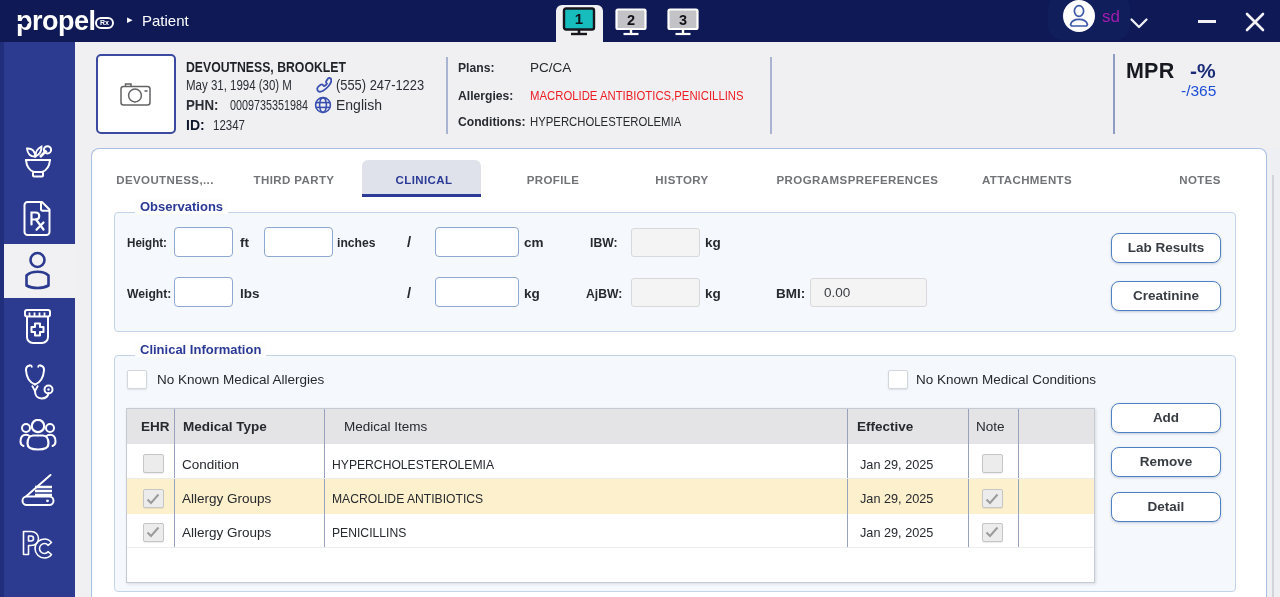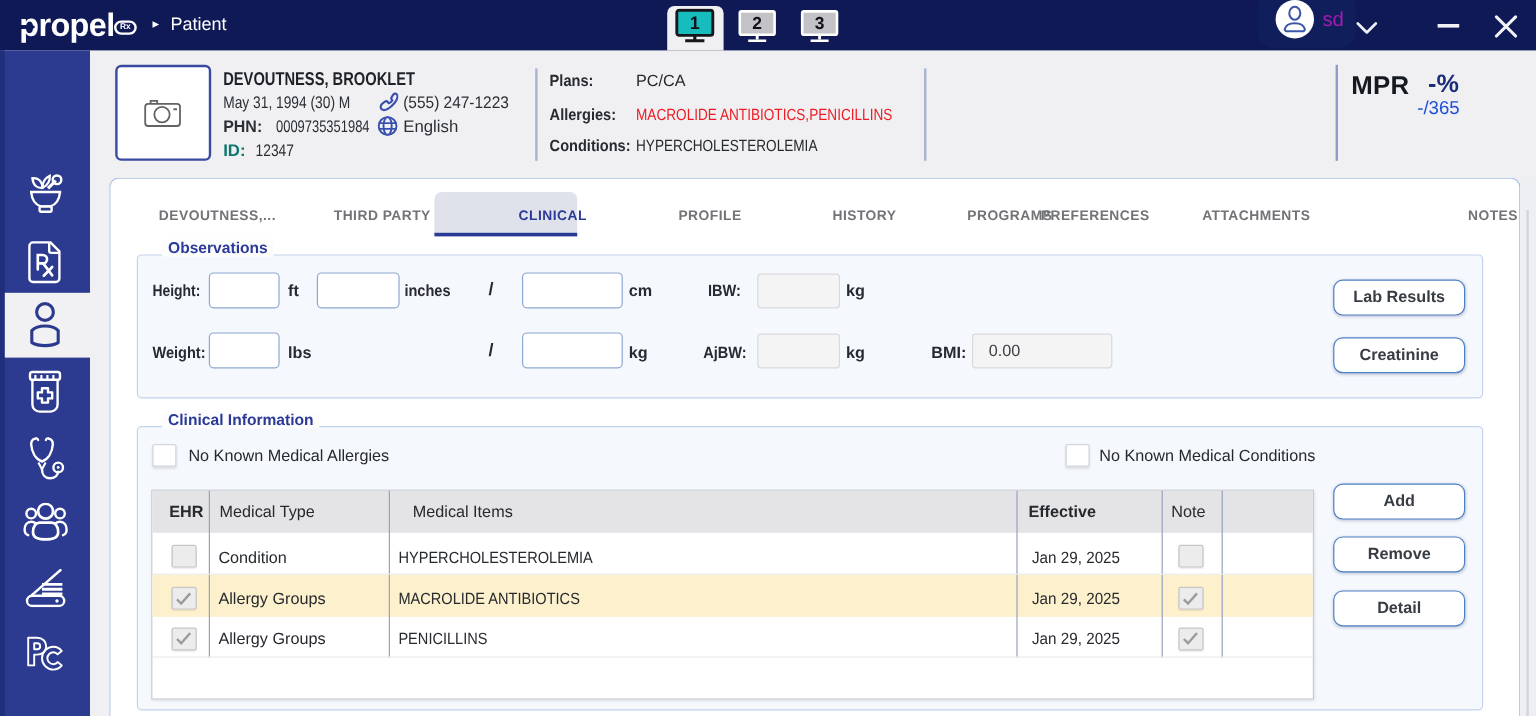--- a/index.html
+++ b/index.html
@@ -1,21 +1,21 @@
 <!DOCTYPE html>
 <html><head><meta charset="utf-8"><style>
 *{margin:0;padding:0;box-sizing:border-box}
 html,body{width:1280px;height:597px;overflow:hidden}
 body{font-family:"Liberation Sans",sans-serif;background:#f0f0f2;position:relative}
 .abs{position:absolute}
 .lbl{font-weight:bold;font-size:13.5px;color:#272a30}
 .inp{position:absolute;background:#fff;border:1px solid #8ea8cf;border-radius:4px;height:30px}
 .inpg{position:absolute;background:#f4f4f5;border:1px solid #d9d9db;border-radius:3px;height:29px}
 .btn{position:absolute;width:110px;height:30px;background:#fff;border:1.6px solid #4e80c4;border-radius:8px;color:#383d44;font-weight:bold;font-size:13.5px;text-align:center;line-height:27px;box-shadow:0 1px 2.5px rgba(40,60,120,.25)}
-.tab{position:absolute;top:160px;height:36px;font-weight:bold;font-size:11.5px;letter-spacing:.4px;color:#717377;text-align:right;line-height:41px;width:130px}
+.tab{position:absolute;top:160px;height:36px;font-weight:bold;font-size:11.5px;letter-spacing:.4px;color:#717377;text-align:center;line-height:41px;width:130px}
 .cbg{position:absolute;width:21px;height:19px;background:#ececec;border:1px solid #c6c6c6;border-radius:2px;box-shadow:0 1px 1px rgba(0,0,0,.08)}
 .ck{position:absolute;left:2.5px;top:2.5px}
 .fs{position:absolute;background:#f5f8fc;border:1px solid #c3d4e9;border-radius:4px}
 .leg{position:absolute;background:#fdfdfe;padding:0 5px;font-weight:bold;font-size:13px;color:#2b3a96}
 .cell{position:absolute;font-size:13.5px;color:#26292e}
 </style></head>
 <body>
 
 <div class="abs" style="left:0;top:0;width:1280px;height:42px;background:#0e1956"></div>
 <div class="abs" style="left:16px;top:6px;color:#fff;font-weight:bold;font-size:27px;letter-spacing:-.5px">propel</div>
@@ -142,21 +142,21 @@
 <div class="abs" style="left:336px;top:77px;font-size:14px;color:#2b2e35;transform:scaleX(.92);transform-origin:0 50%">(555) 247-1223</div>
 <div class="abs" style="left:186px;top:97px;font-weight:bold;font-size:14px;color:#2b2e35;transform:scaleX(.95);transform-origin:0 50%">PHN:</div>
 <div class="abs" style="left:230px;top:97px;font-size:14px;color:#2b2e35;transform:scaleX(.77);transform-origin:0 50%">0009735351984</div>
 <svg class="abs" style="left:314px;top:96px" width="18" height="18" viewBox="0 0 18 18">
   <circle cx="9" cy="9" r="7.4" fill="none" stroke="#3a50b0" stroke-width="1.6"></circle>
   <ellipse cx="9" cy="9" rx="3.4" ry="7.4" fill="none" stroke="#3a50b0" stroke-width="1.6"></ellipse>
   <line x1="1.6" y1="6.6" x2="16.4" y2="6.6" stroke="#3a50b0" stroke-width="1.6"></line>
   <line x1="1.6" y1="11.4" x2="16.4" y2="11.4" stroke="#3a50b0" stroke-width="1.6"></line>
 </svg>
 <div class="abs" style="left:336px;top:97px;font-size:14px;color:#2b2e35">English</div>
-<div class="abs" style="left:186px;top:117px;font-weight:bold;font-size:14px;color:#0f766e">ID:</div>
+<div class="abs" style="left:186px;top:117px;font-weight:bold;font-size:14px;color:#0f172a">ID:</div>
 <div class="abs" style="left:213px;top:117px;font-size:14px;color:#2b2e35;transform:scaleX(.82);transform-origin:0 50%">12347</div>
 
 <div class="abs" style="left:446px;top:57px;width:1.5px;height:77px;background:#a9b4d2"></div>
 <div class="abs" style="left:770px;top:57px;width:1.5px;height:77px;background:#a9b4d2"></div>
 <div class="abs" style="left:1113px;top:54px;width:1.5px;height:80px;background:#8e9cc6"></div>
 
 <div class="abs lbl" style="left:458px;top:60px;font-size:13.5px;transform:scaleX(.9);transform-origin:0 50%">Plans:</div>
 <div class="abs" style="left:530px;top:60px;font-size:13.5px;color:#26292e">PC/CA</div>
 <div class="abs lbl" style="left:458px;top:87.5px;font-size:13.5px;transform:scaleX(.9);transform-origin:0 50%">Allergies:</div>
 <div class="abs" style="left:530px;top:87.5px;font-size:13.5px;color:#ed1c24;transform:scaleX(.84);transform-origin:0 50%">MACROLIDE ANTIBIOTICS,PENICILLINS</div>
@@ -219,21 +219,21 @@
 <div class="abs" style="left:127px;top:370px;width:20px;height:19px;background:#fff;border:1px solid #d2d7de;border-radius:2px;box-shadow:0 1px 2px rgba(0,0,0,.10)"></div>
 <div class="abs" style="left:157px;top:372px;font-size:13.5px;color:#26292e">No Known Medical Allergies</div>
 <div class="abs" style="left:888px;top:370px;width:20px;height:19px;background:#fff;border:1px solid #d2d7de;border-radius:2px;box-shadow:0 1px 2px rgba(0,0,0,.10)"></div>
 <div class="abs" style="left:916px;top:372px;font-size:13.5px;color:#26292e">No Known Medical Conditions</div>
 
 <div class="abs" style="left:126px;top:408px;width:969px;height:175px;background:#fff;border:1px solid #c6cad3;box-shadow:1px 1px 3px rgba(0,0,0,.12)"></div>
 <div class="abs" style="left:127px;top:409px;width:967px;height:35px;background:#e4e4e7"></div>
 <div class="abs" style="left:127px;top:479px;width:967px;height:34.5px;background:#fcf0cd"></div>
 
 <div class="abs cell" style="left:141px;top:419px;font-weight:bold">EHR</div>
-<div class="abs cell" style="left:183px;top:419px;font-weight:normal">Medical Type</div>
+<div class="abs cell" style="left:183px;top:419px;font-weight:bold">Medical Type</div>
 <div class="abs cell" style="left:344px;top:419px;font-weight:normal">Medical Items</div>
 <div class="abs cell" style="left:857px;top:419px;font-weight:bold">Effective</div>
 <div class="abs cell" style="left:976px;top:419px;font-weight:normal">Note</div>
 
 <div class="abs" style="left:174px;top:409px;width:1px;height:139px;background:#98a2bc"></div>
 <div class="abs" style="left:324px;top:409px;width:1px;height:139px;background:#98a2bc"></div>
 <div class="abs" style="left:847px;top:409px;width:1px;height:139px;background:#98a2bc"></div>
 <div class="abs" style="left:968px;top:409px;width:1px;height:139px;background:#98a2bc"></div>
 <div class="abs" style="left:1018px;top:409px;width:1px;height:139px;background:#98a2bc"></div>
 

